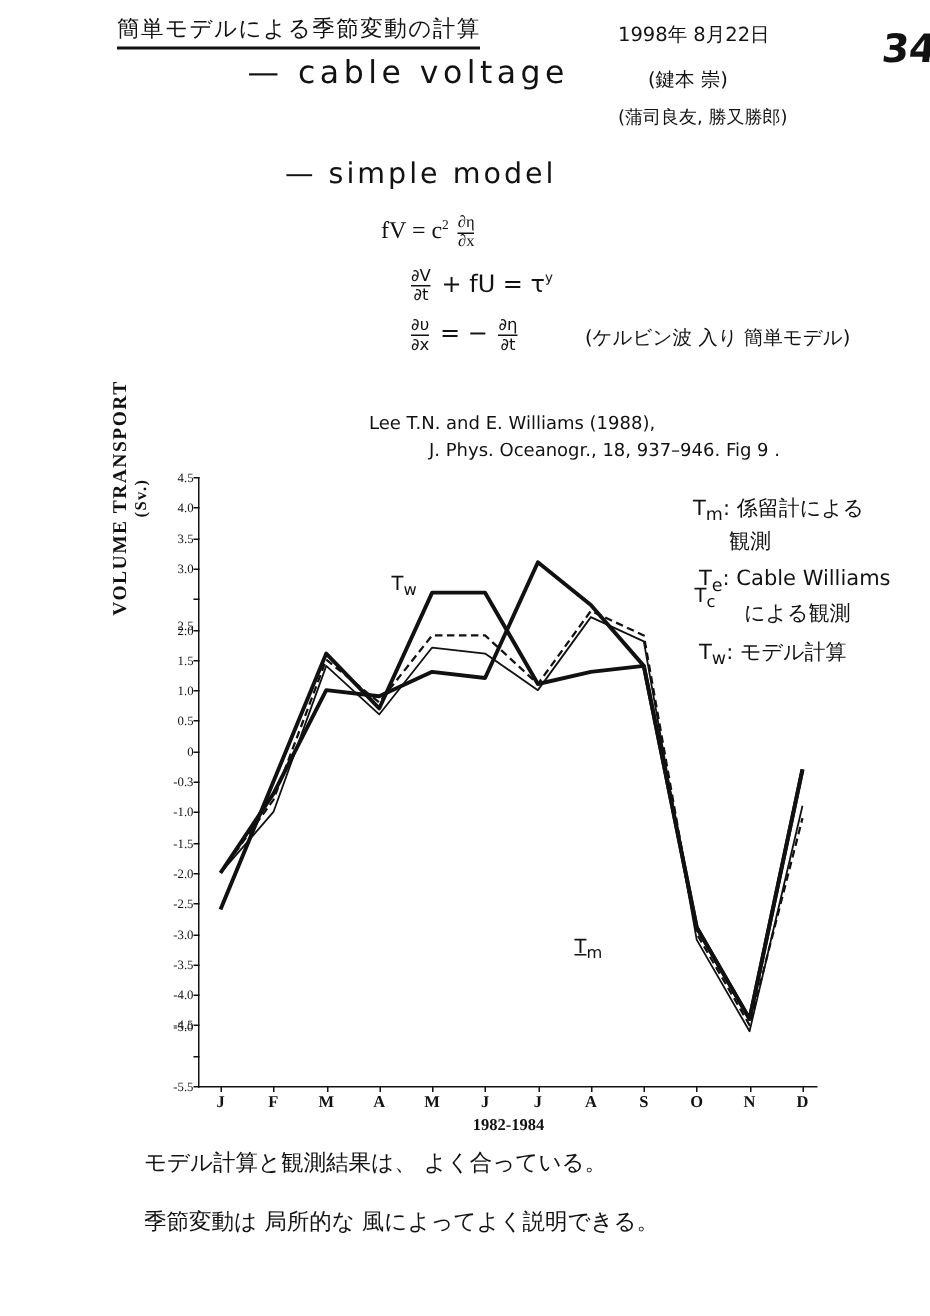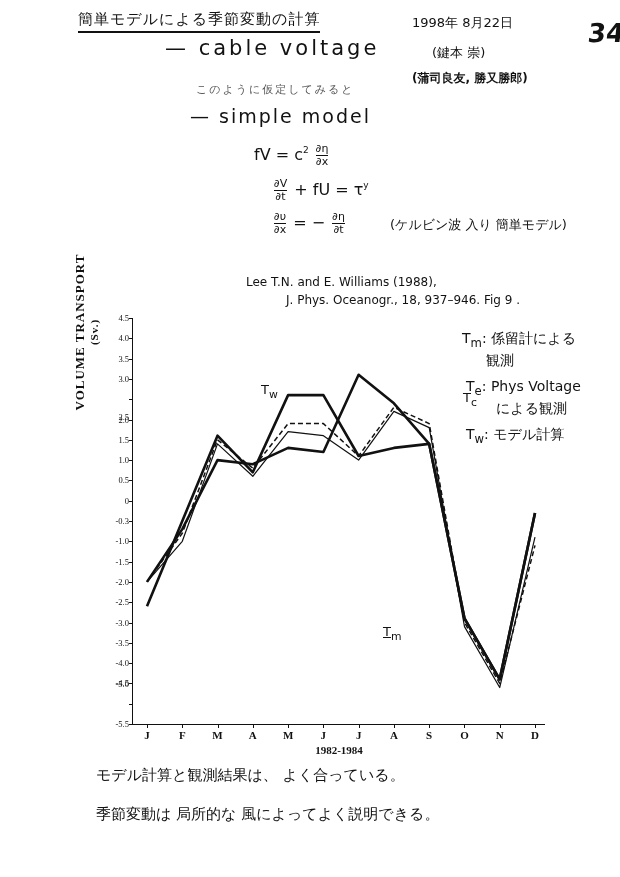--- a/index.html
+++ b/index.html
@@ -39,36 +39,36 @@
     position:absolute; left:165px; top:36px;
     font-size:21px; letter-spacing:3px;
     white-space:nowrap;
   }
   #author-1 {
     position:absolute; left:432px; top:44px;
     font-size:13px; white-space:nowrap;
   }
   #author-2 {
     position:absolute; left:412px; top:70px;
-    font-size:12px; white-space:nowrap;font-weight:bold;
+    font-size:12px; white-space:nowrap;
   }
   #subtitle-jp-small {
     position:absolute; left:196px; top:82px;
     font-size:11px; letter-spacing:2px;
     color:#555;
     white-space:nowrap;
   }
   #subtitle-simple {
     position:absolute; left:190px; top:105px;
     font-size:19px; letter-spacing:2px;
     white-space:nowrap;
   }
   
   .eq { position:absolute; font-size:16px; white-space:nowrap; }
-  #eq-1 { left:254px; top:143px; }
+  #eq-1 { left:254px; top:143px;font-family:Liberation Serif, serif; }
   #eq-2 { left:272px; top:178px; }
   #eq-3 { left:272px; top:211px; }
   #eq-3-note { position:absolute; left:390px; top:216px; font-size:13px; white-space:nowrap;}
   .frac {
     display:inline-block; text-align:center; vertical-align:middle;
     font-size:11px; line-height:1.05;
     margin:0 2px;
   }
   .frac .num { display:block; }
   .frac .den { display:block; border-top:1px solid #111; }
@@ -154,21 +154,20 @@
 <body>
 
 <div class="page">
 
   <div class="hw" id="title-jp">簡単モデルによる季節変動の計算</div>
   <div class="hw" id="title-date">1998年 8月22日</div>
   <div class="hw" id="page-number">34</div>
   <div class="hw" id="subtitle-cable">— cable voltage</div>
   <div class="hw" id="author-1">(鍵本 崇)</div>
   <div class="hw" id="author-2">(蒲司良友, 勝又勝郎)</div>
-  <div class="hw" id="subtitle-jp-small">このように仮定してみると</div>
   <div class="hw" id="subtitle-simple">— simple model</div>
 
   <div class="hw eq" id="eq-1">
     <span>fV = c</span><sup class="sm">2</sup>
     <span class="frac">
       <span class="num">∂η</span>
       <span class="den">∂x</span>
     </span>
   </div>
 
@@ -195,21 +194,21 @@
 
   <div class="hw" id="ref-line-1">Lee T.N. and E. Williams (1988),</div>
   <div class="hw" id="ref-line-2">J. Phys. Oceanogr., 18, 937–946. Fig 9 .</div>
 
   <div class="hw legend-note" id="legend-tm-1">
     <span>T</span><sub>m</sub><span>: 係留計による</span>
   </div>
   <div class="hw legend-note" id="legend-tm-2">観測</div>
 
   <div class="hw legend-note" id="legend-te-1">
-    <span>T</span><sub>e</sub><span>: Phys Voltage</span>
+    <span>T</span><sub>e</sub><span>: Cable Williams</span>
   </div>
   <div class="hw legend-note" id="legend-te-2">による観測</div>
 
   <div class="hw legend-note" id="legend-tw-1">
     <span>T</span><sub>w</sub><span>: モデル計算</span>
   </div>
 
   <div id="chart">
     <div id="ylabel">
       <span>VOLUME TRANSPORT</span>

